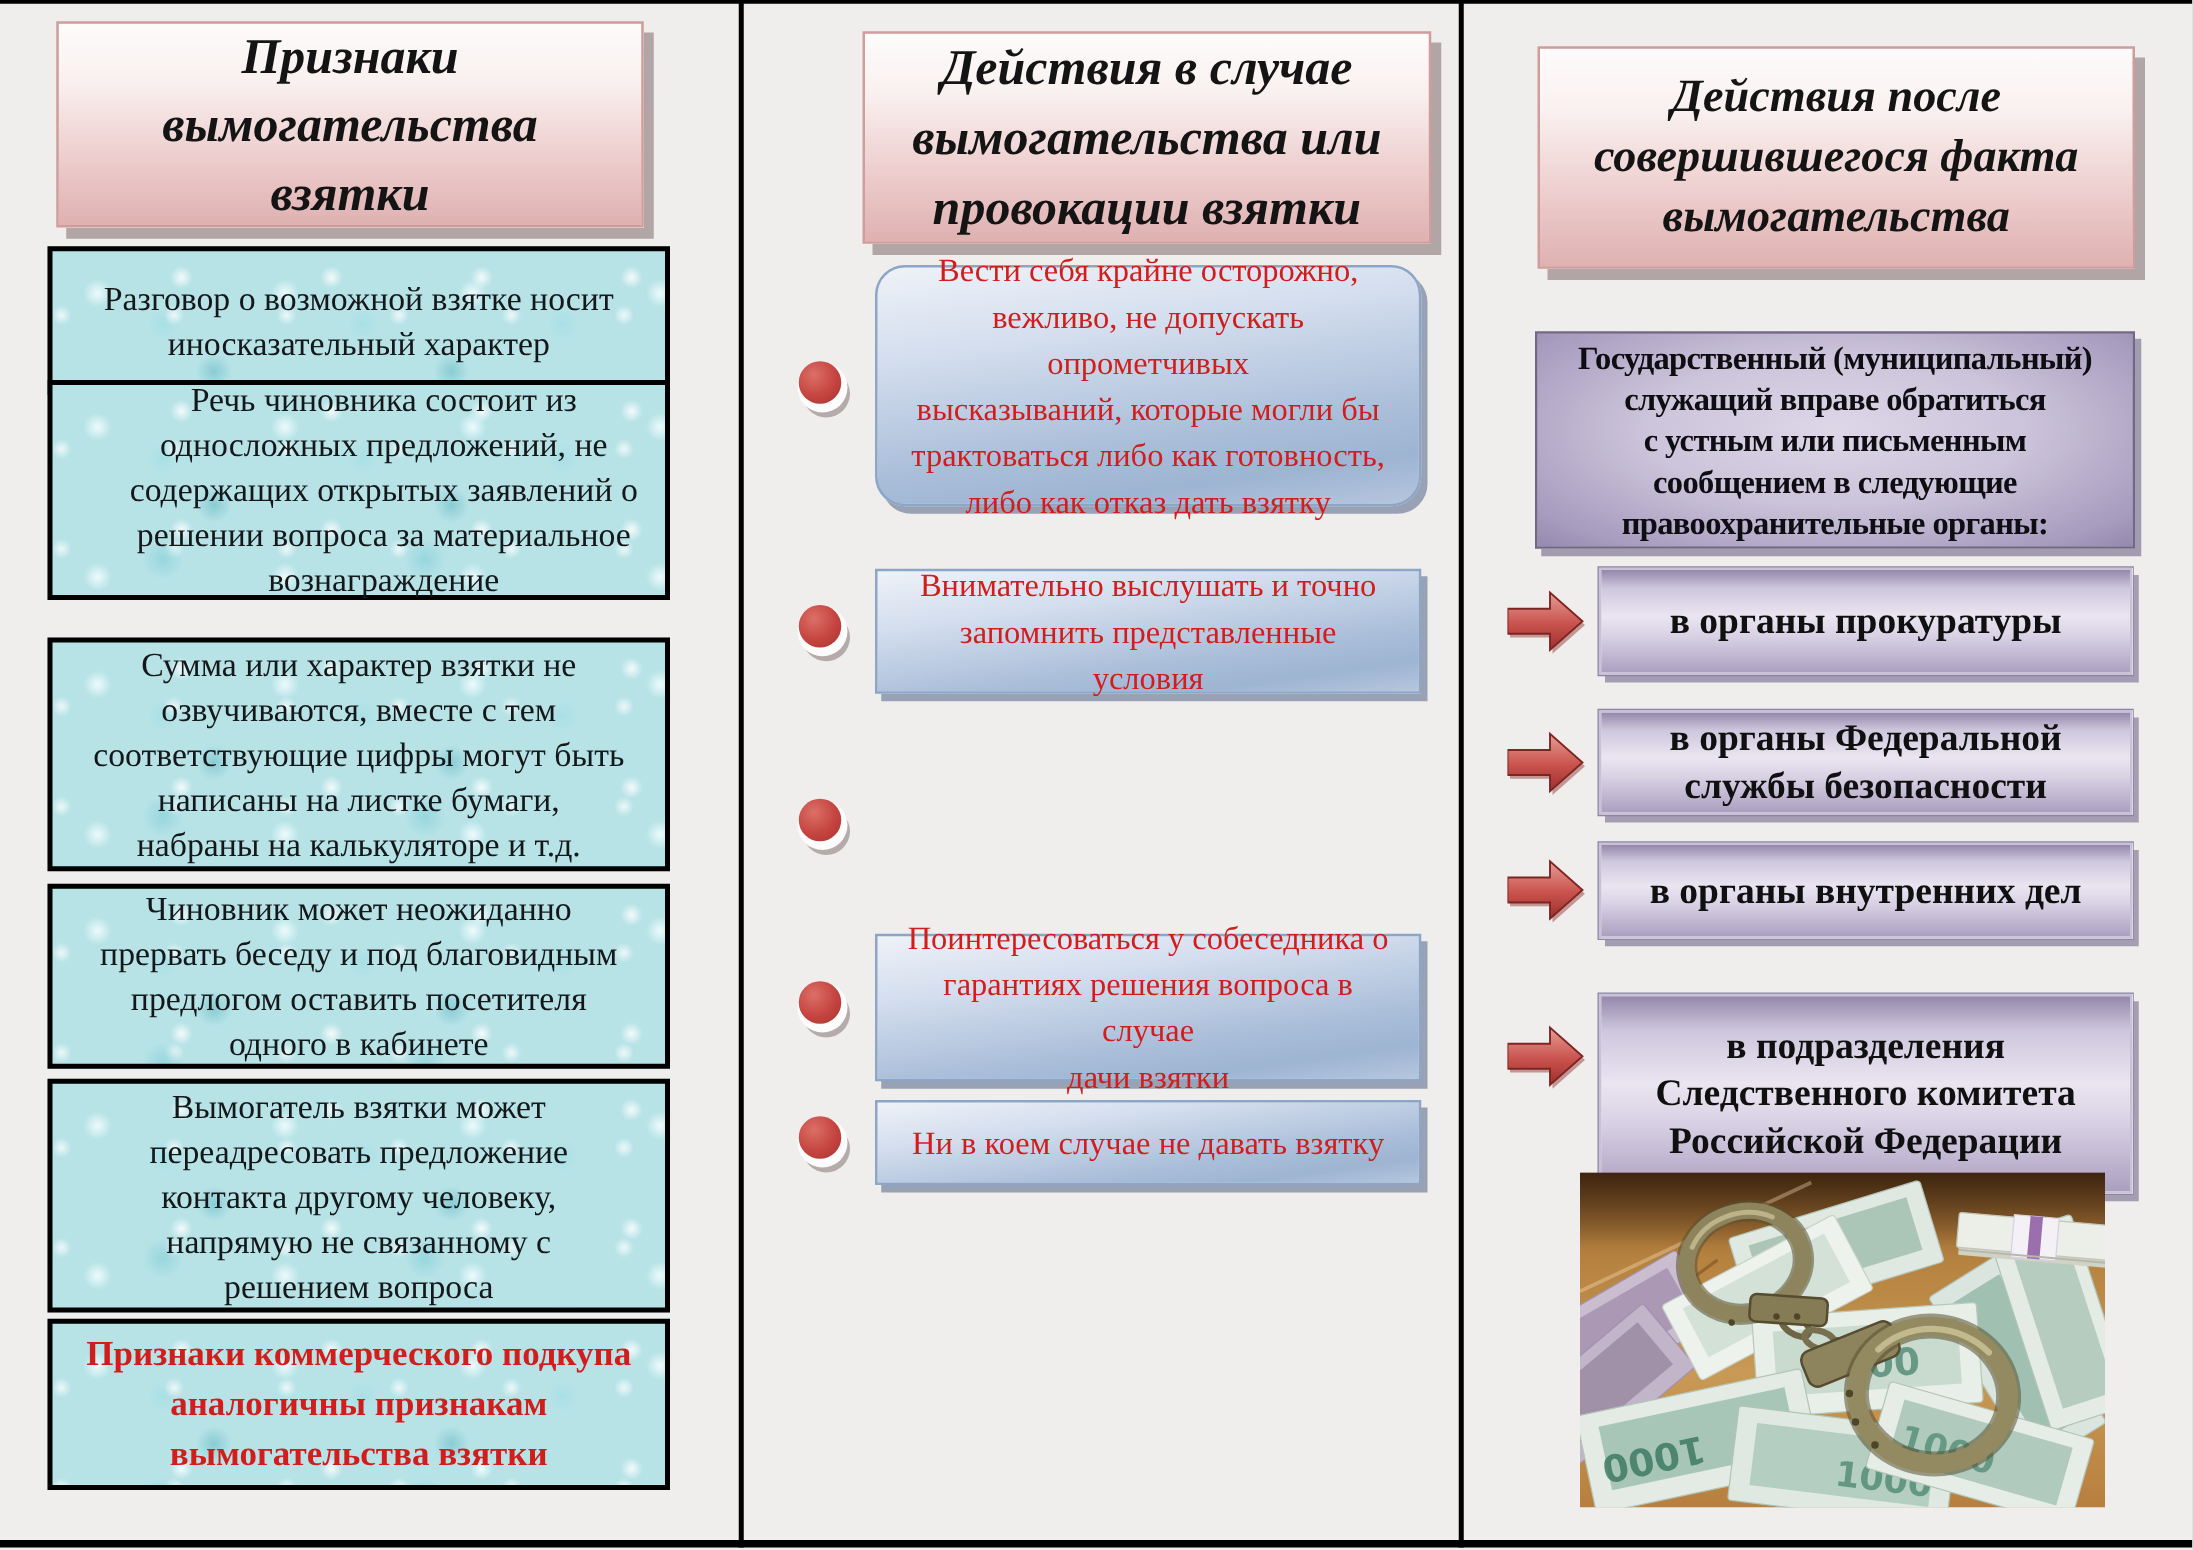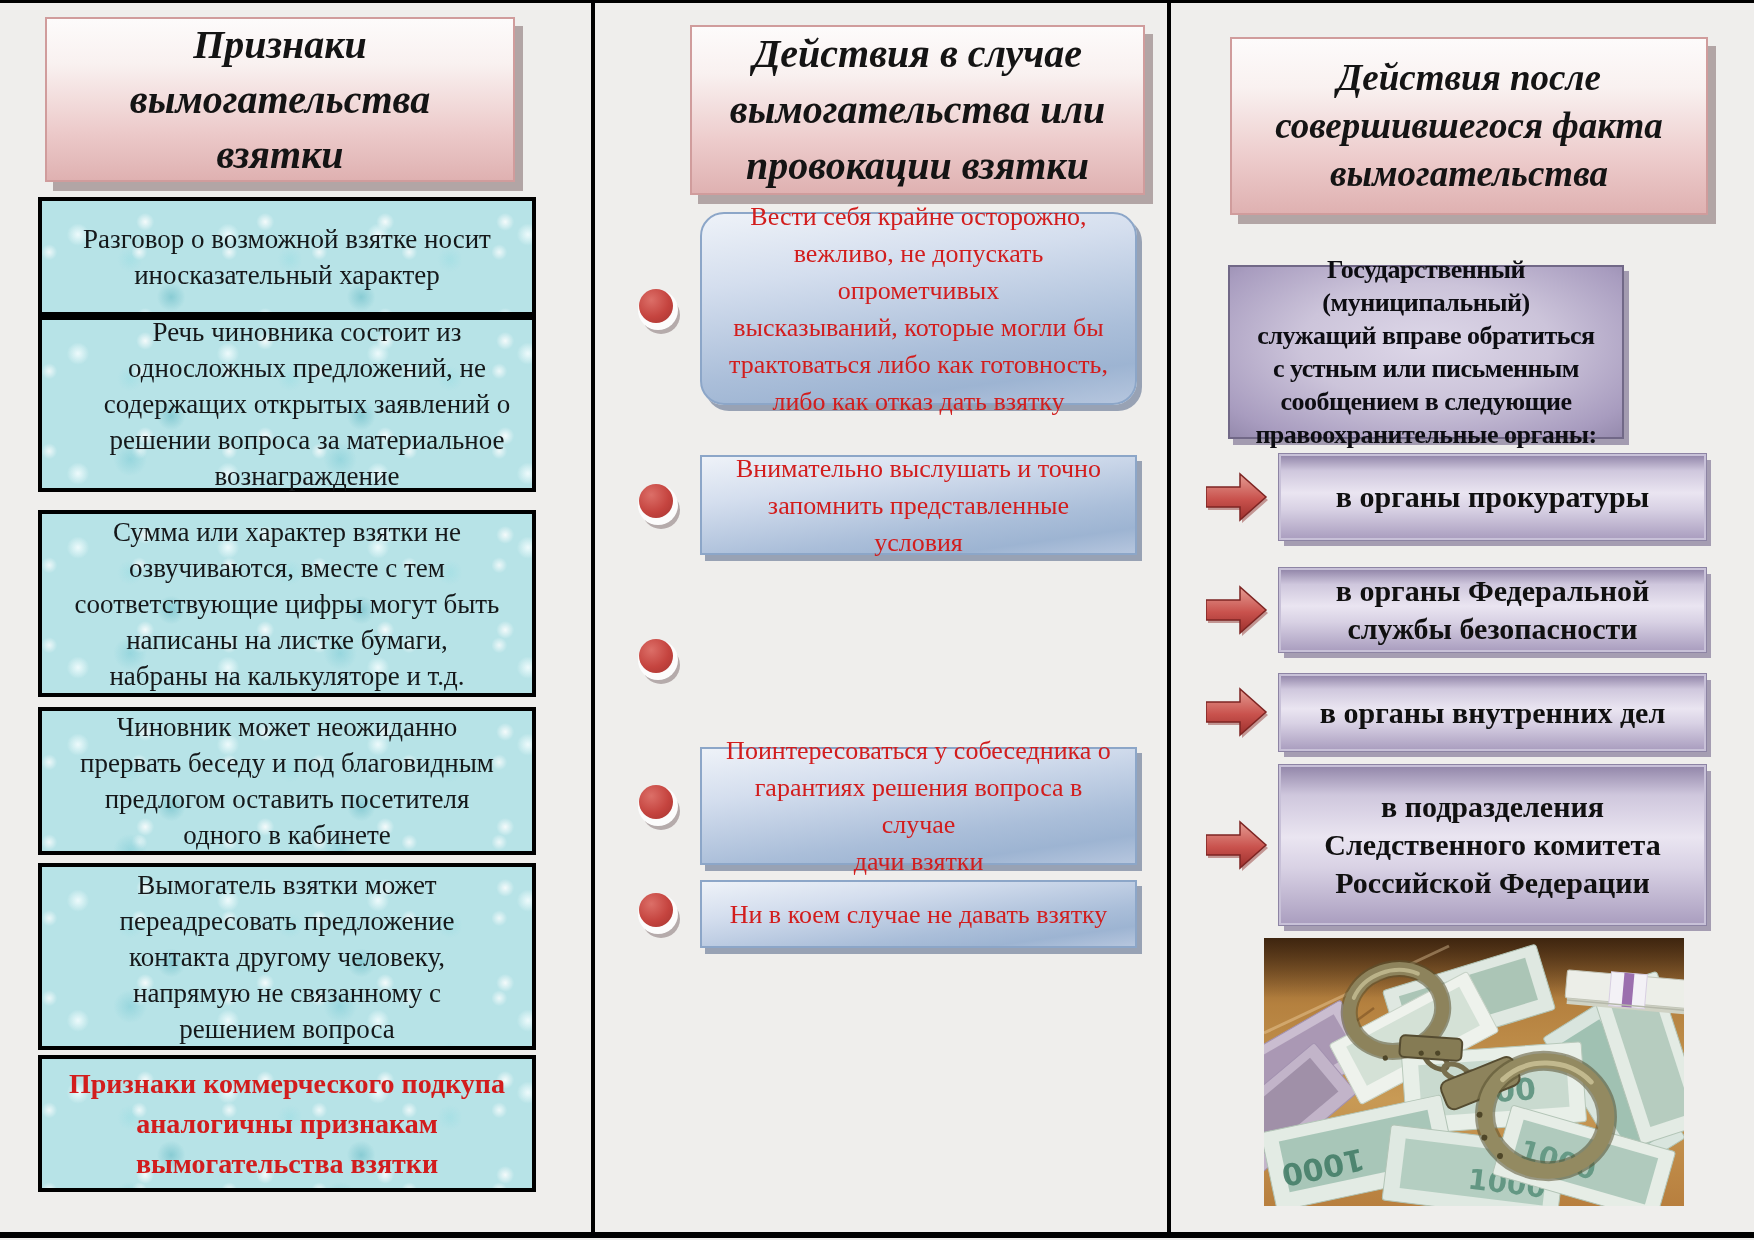--- a/index.html
+++ b/index.html
@@ -30,21 +30,21 @@
         background-color:#b7e3e7;
         background-image:
           radial-gradient(circle 16px at 24% 28%, rgba(240,252,253,.95), rgba(240,252,253,0) 70%),
           radial-gradient(circle 20px at 68% 64%, rgba(125,198,207,.80), rgba(125,198,207,0) 72%),
           radial-gradient(circle 12px at 86% 22%, rgba(255,255,255,.85), rgba(255,255,255,0) 75%),
           radial-gradient(circle 24px at 42% 82%, rgba(146,212,220,.85), rgba(146,212,220,0) 70%),
           radial-gradient(circle 10px at 8% 64%,  rgba(255,255,255,.75), rgba(255,255,255,0) 80%),
           radial-gradient(circle 18px at 55% 45%, rgba(160,222,228,.65), rgba(160,222,228,0) 70%);
         background-size:150px 120px,190px 150px,120px 95px,210px 170px,90px 80px,160px 130px;}
   #lb1{top:197px;height:119px;}
-  #lb2{top:316px;height:176px;padding-left:48px;}
+  #lb2{top:304px;height:176px;padding-left:48px;}
   #lb3{top:510px;height:187px;}
   #lb4{top:707px;height:148px;}
   #lb5{top:863px;height:187px;}
   #lb6{top:1055px;height:137px;font-weight:bold;font-size:28px;line-height:40px;color:#d21d1d;}
 
   
   .mbox{left:700px;width:437px;border:2px solid #8ca6c8;color:#d21d1d;
         font-size:26px;line-height:37px;padding:0 20px;
         background:linear-gradient(172deg,#eef2f8 0%,#d4deee 30%,#aabed9 68%,#9db4d2 84%,#b6c6de 100%);
         box-shadow:5px 6px 0 #98a2b4;}
@@ -57,33 +57,33 @@
   
   .bullet{position:absolute;left:635px;width:46px;height:46px;}
   .bullet i{position:absolute;display:block;border-radius:50%;}
   .b-sh{left:7px;top:9px;width:38px;height:38px;background:#b5abab;}
   .b-ring{left:3px;top:3px;width:40px;height:40px;background:#fcfcfc;}
   .b-core{left:4px;top:2px;width:34px;height:34px;
           background:radial-gradient(circle at 36% 32%,#dc6f68 0%,#c5443f 55%,#a53430 100%);}
   #bu1{top:287px;} #bu2{top:482px;} #bu3{top:637px;} #bu4{top:783px;} #bu5{top:891px;}
 
   
-  #rintro{left:1228px;top:265px;width:396px;height:174px;
+  #rintro{left:1228px;top:265px;width:480px;height:174px;
         border:2px solid #716887;color:#0d0d12;font-weight:bold;
         font-size:26px;line-height:33px;letter-spacing:-0.5px;padding:0 10px;
         background:radial-gradient(ellipse at 50% 45%,#ddd7e8 0%,#ccc4da 45%,#a89cbf 85%,#958aad 100%);
         box-shadow:5px 6px 0 #a39bb0;}
   .rbox{left:1279px;width:427px;border:2px solid #c8c1d8;color:#101010;font-weight:bold;
         font-size:30px;line-height:38px;
         background:linear-gradient(180deg,#9488ab 0%,#cfc7dd 18%,#eae5f1 45%,#d8d1e4 65%,#ab9fc0 100%);
         box-shadow:0 0 0 1px #8d84a4,5px 6px 0 #a59db2;}
   #ri1{top:454px;height:86px;}
   #ri2{top:568px;height:84px;}
   #ri3{top:674px;height:77px;}
-  #ri4{top:765px;height:160px;}
+  #ri4{top:795px;height:160px;}
 
   .arrow{position:absolute;left:1206px;width:62px;height:52px;}
   #ar1{top:471px;} #ar2{top:584px;} #ar3{top:686px;} #ar4{top:819px;}
 
   #photo{left:1264px;top:938px;width:420px;height:268px;}
 </style>
 </head>
 <body>
 
 <div class="page">

